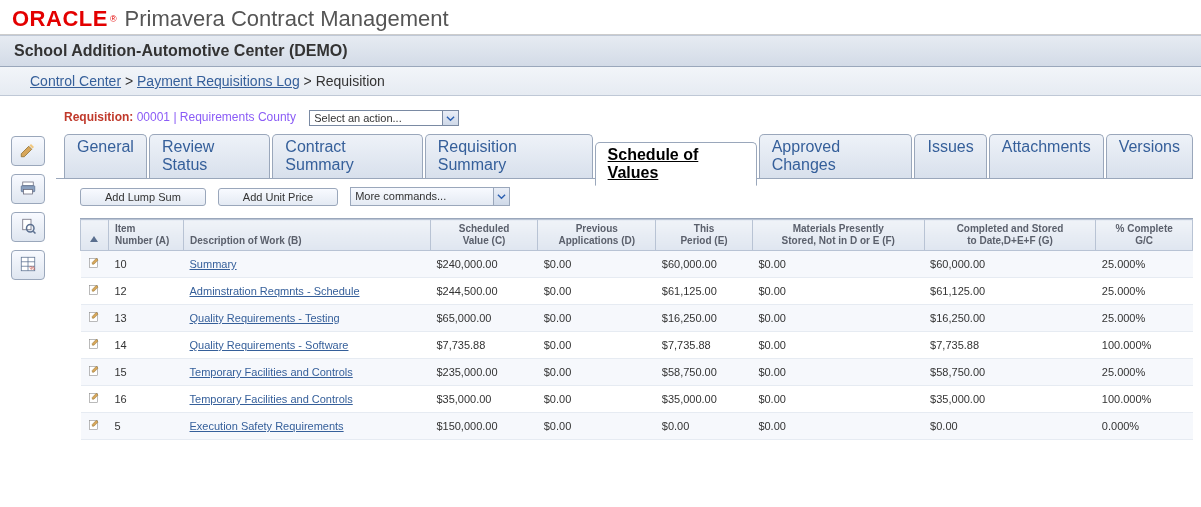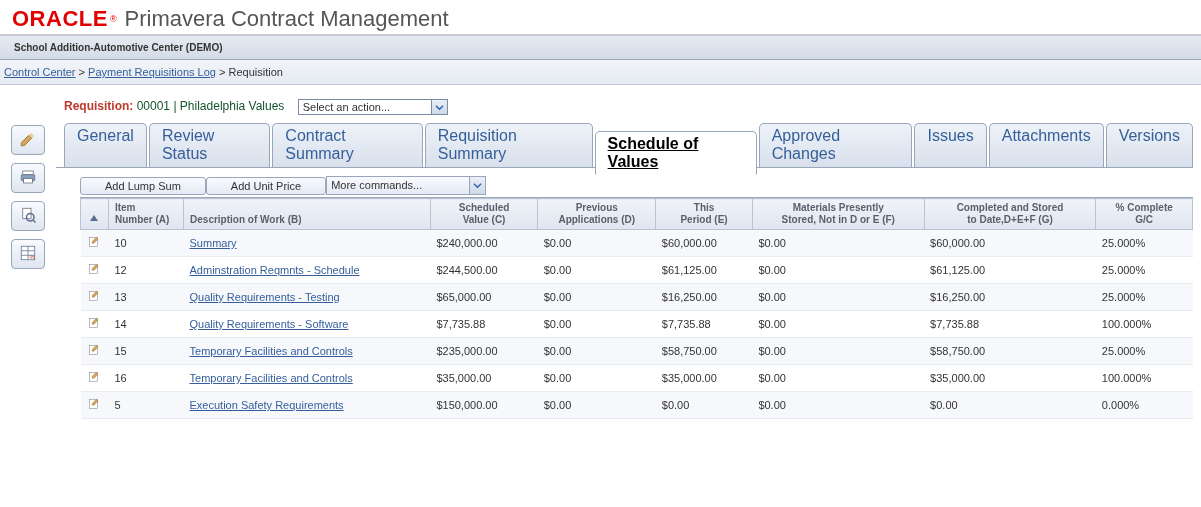--- a/index.html
+++ b/index.html
@@ -39,28 +39,28 @@
     font-size: 22px;
     color: #555;
     font-weight: 300;
   }
   .project-bar {
     background: linear-gradient(#e6ebf2, #d3dbe7);
     border-top: 1px solid #bfc8d6;
     border-bottom: 1px solid #9aa7bb;
     padding: 6px 14px;
     font-weight: bold;
-    font-size: 10px;
+    font-size: 16px;
     color: #333;
   }
   .breadcrumb-bar {
     background: linear-gradient(#f2f5f9, #e6ebf2);
     border-bottom: 1px solid #bfc8d6;
-    padding: 6px 4px;
-    font-size: 11px;
+    padding: 6px 30px;
+    font-size: 14px;
     color: #333;
   }
   .breadcrumb-bar a {
     color: #355f9a;
     text-decoration: underline;
   }
   .main-area {
     display: flex;
     align-items: flex-start;
     padding-top: 14px;
@@ -87,21 +87,21 @@
   .tool-btn svg { width: 18px; height: 18px; }
   .content {
     flex: 1;
     padding-right: 8px;
   }
   .req-line {
     padding: 0 8px 8px 8px;
     font-size: 12px;
   }
   .req-line .lbl { color: #c0392b; font-weight: bold; }
-  .req-line .val { color: #14532d; }
+  .req-line .val { color: #8b5cf6; }
   .action-select {
     display: inline-block;
     border: 1px solid #7a8aa3;
     background: #fff;
     padding: 1px 4px;
     font-size: 11px;
     width: 150px;
     margin-left: 10px;
     position: relative;
     vertical-align: middle;
@@ -139,23 +139,24 @@
     text-decoration: underline;
     position: relative;
     top: 8px;
     border-bottom: 1px solid #fff;
   }
   .grid-area {
     padding: 8px 0 0 24px;
   }
   .grid-toolbar {
     display: flex;
+    gap: 12px;
     align-items: center;
     border-bottom: 1px solid #9aa7bb;
-    padding-bottom: 2px;
+    padding-bottom: 12px;
   }
   .pill-btn {
     background: linear-gradient(#f8faff, #e4eaf3);
     border: 1px solid #9aa7bb;
     border-radius: 3px;
     padding: 2px 24px;
     font-size: 11px;
     cursor: pointer;
   }
   .more-cmd {
@@ -279,21 +280,21 @@
           </svg>
       </span>
     </div>
   </div>
 
   <div class="content">
     <div class="req-line">
       <span class="lbl">Requisition:</span>
       <span class="val">00001</span>
       <span class="val"> | </span>
-      <span class="val">Philadelphia Values</span>
+      <span class="val">Requirements County</span>
       <span class="action-select">
         <span>Select an action...</span>
         <span class="dd-btn chev">
           <svg viewBox="0 0 10 10">
               <path d="M1 3l4 4 4-4" fill="none" stroke="#2a5fb0" stroke-width="1.5"></path>
             </svg>
         </span>
       </span>
     </div>
 

